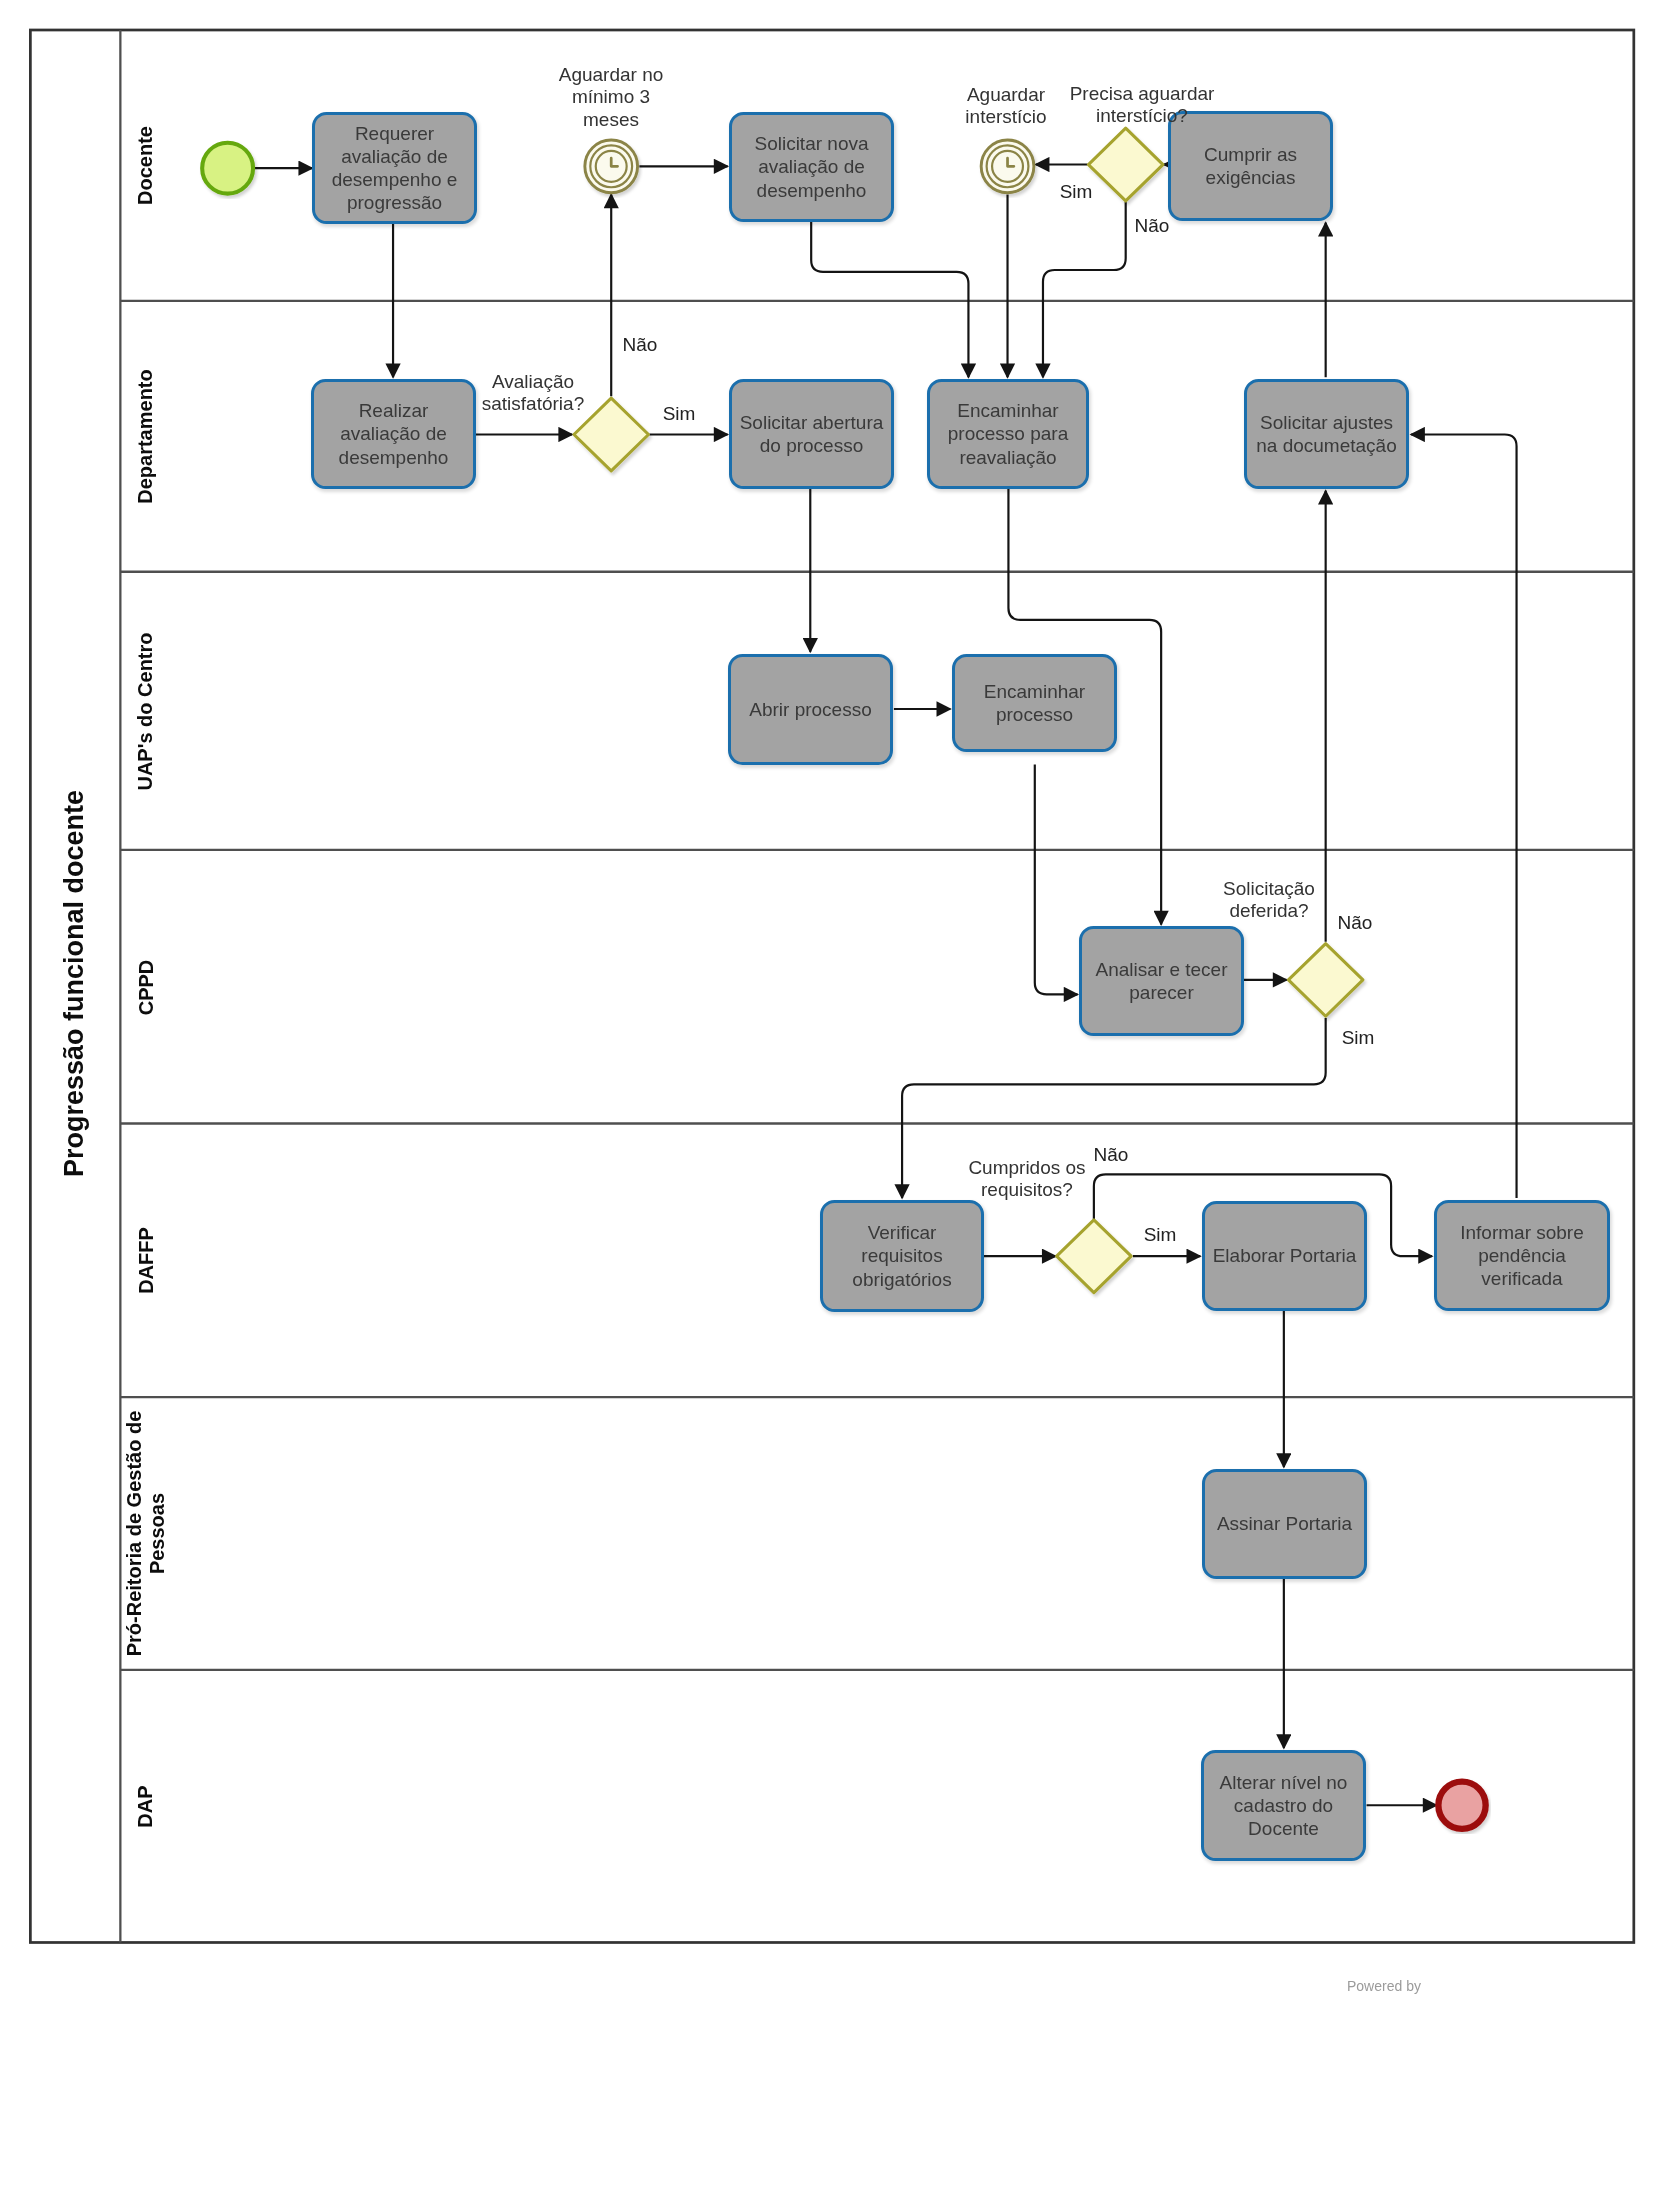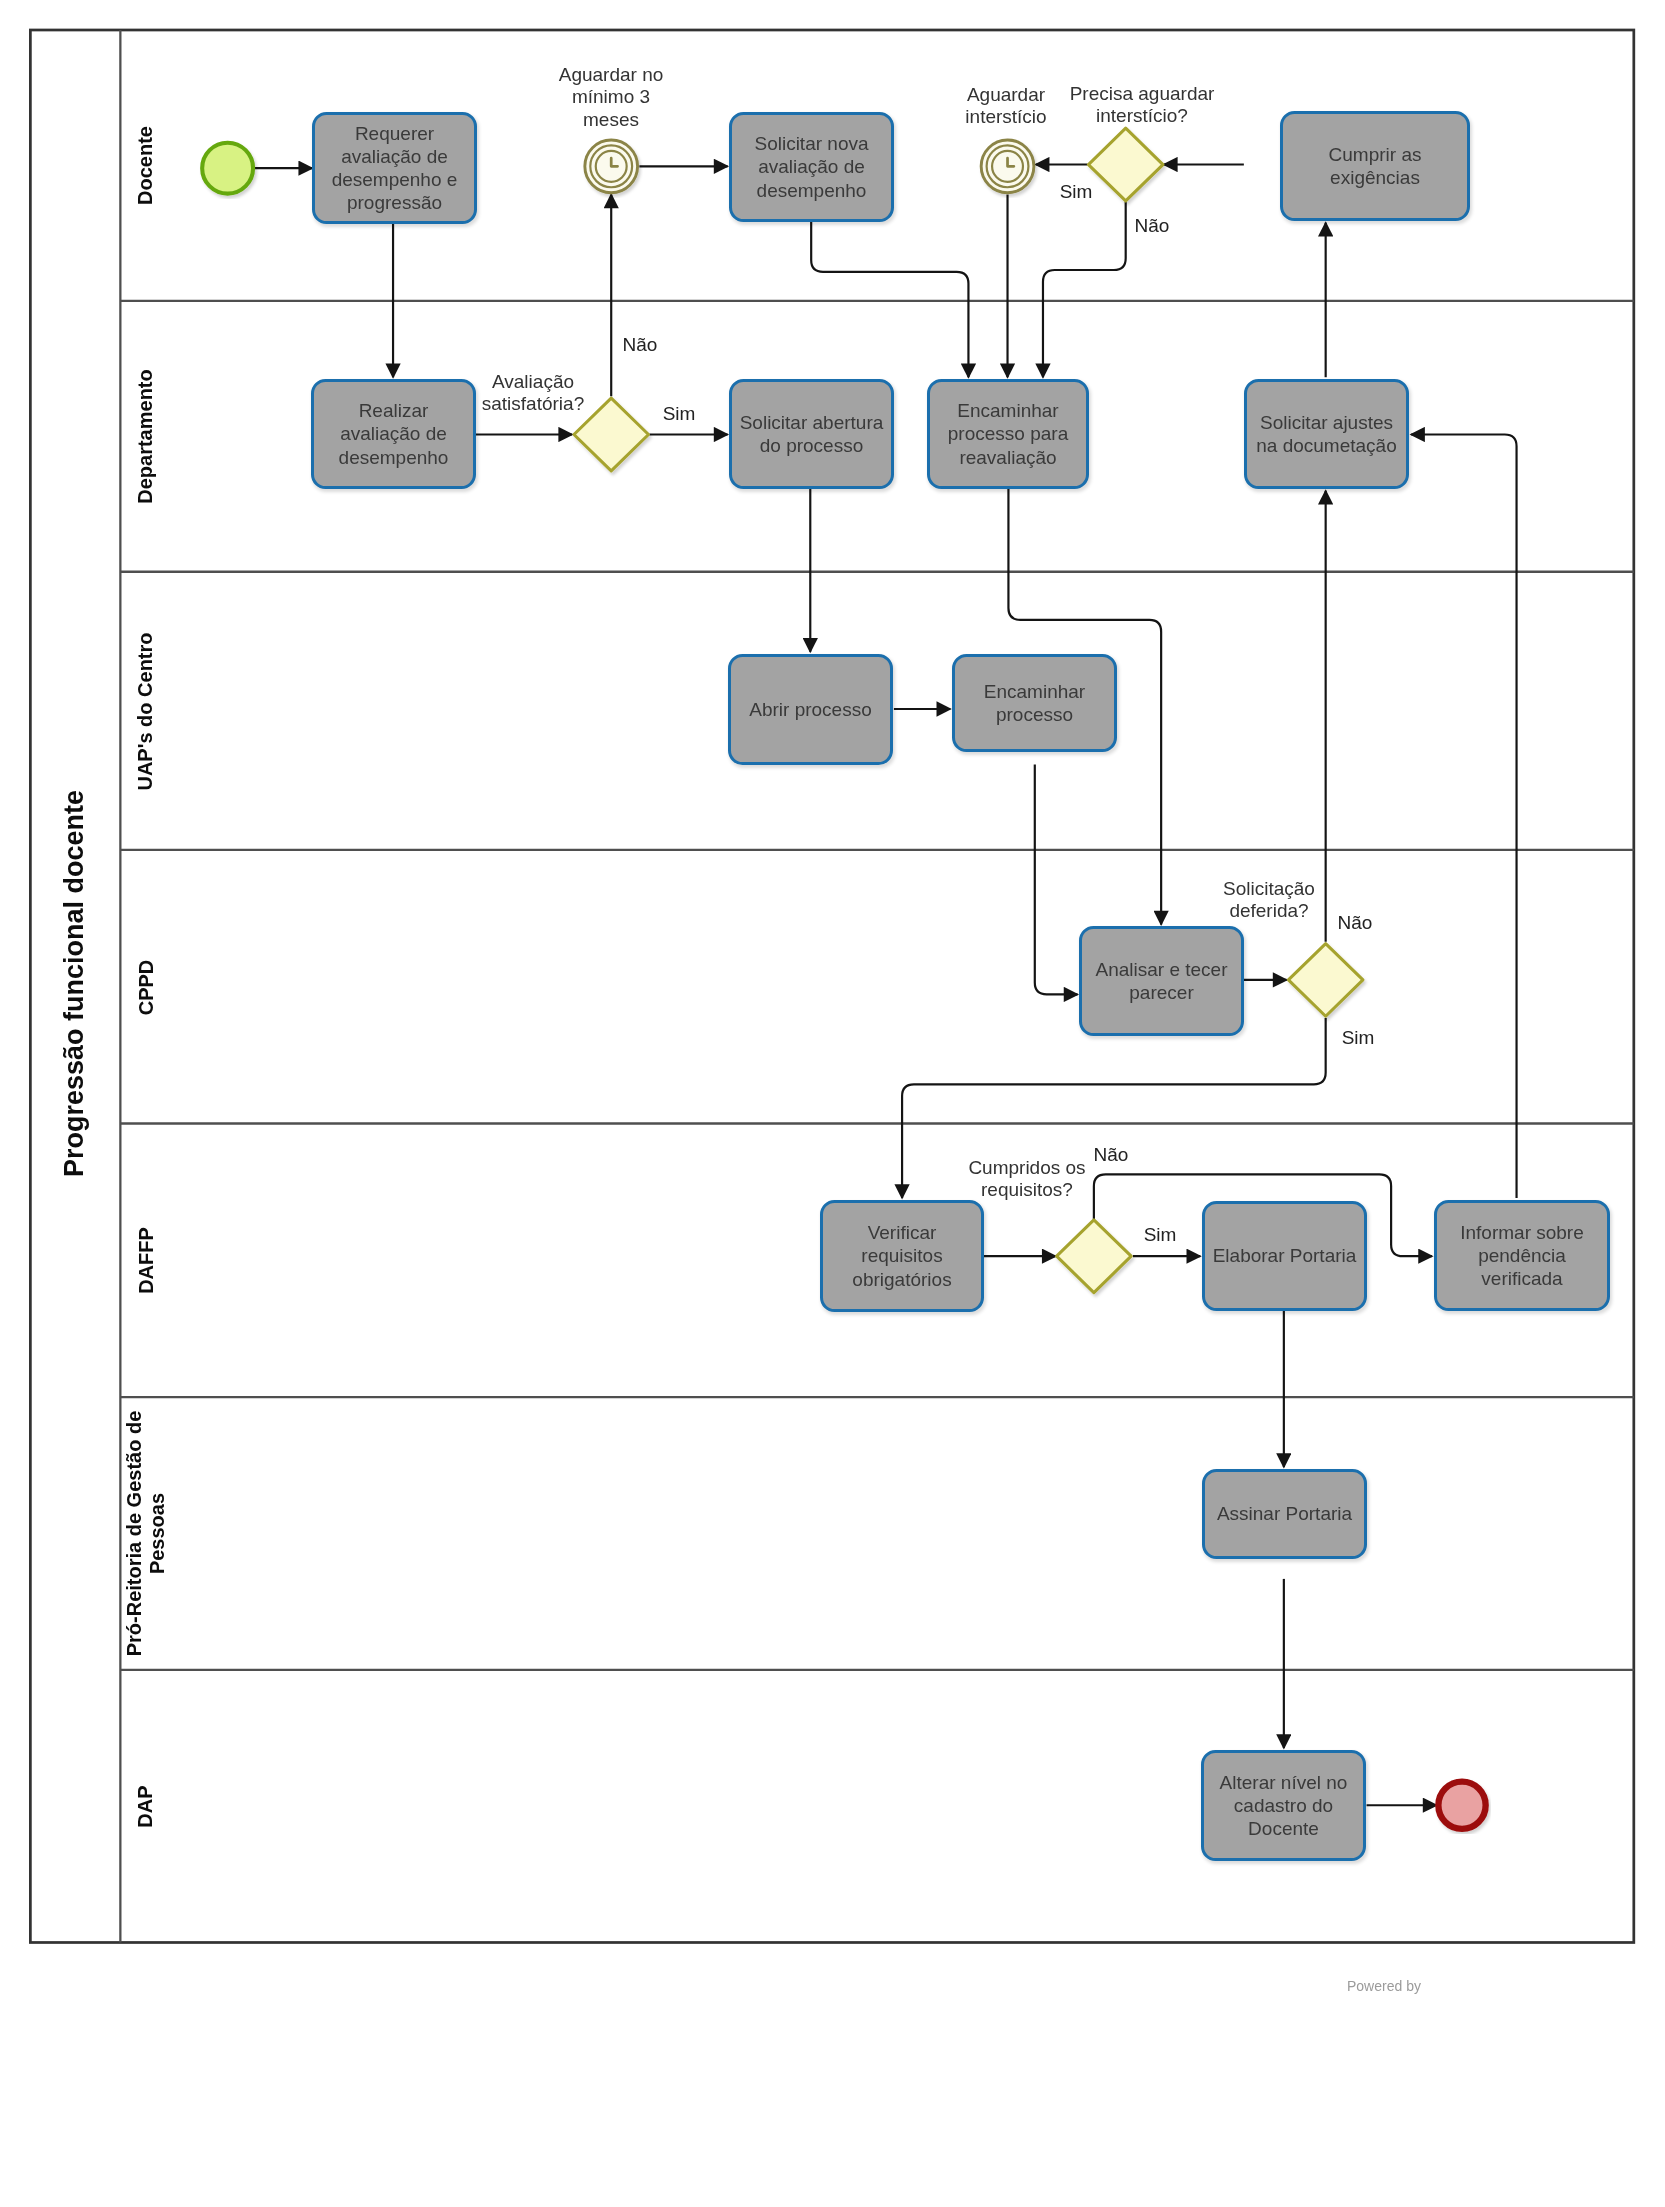--- a/index.html
+++ b/index.html
@@ -94,21 +94,21 @@
       <div class="lane-label" style="width: 274px; height: 55px; left: 8.6px; top: 1233px;">DAFFP</div>
       <div class="lane-label" style="width: 273px; height: 55px; left: 9px; top: 1506px;">Pró-Reitoria de Gestão de Pessoas</div>
       <div class="lane-label" style="width: 273px; height: 55px; left: 9px; top: 1779px;">DAP</div>
       <div class="pool-title" style="left: -153px; top: 968px; width: 455px;">Progressão funcional docente</div>
       <div class="task" style="left: 312px; top: 112px; width: 165px; height: 112px;">
         <span>Requerer avaliação de desempenho e progressão</span>
       </div>
       <div class="task" style="left: 729px; top: 112px; width: 165px; height: 110px;">
         <span>Solicitar nova avaliação de desempenho</span>
       </div>
-      <div class="task" style="left: 1280px; top: 111px; width: 190px; height: 110px;">
+      <div class="task" style="left: 1168px; top: 111px; width: 165px; height: 110px;">
         <span>Cumprir as exigências</span>
       </div>
       <div class="task" style="left: 311px; top: 379px; width: 165px; height: 110px;">
         <span>Realizar avaliação de desempenho</span>
       </div>
       <div class="task" style="left: 729px; top: 379px; width: 165px; height: 110px;">
         <span>Solicitar abertura do processo</span>
       </div>
       <div class="task" style="left: 927px; top: 379px; width: 162px; height: 110px;">
         <span>Encaminhar processo para reavaliação</span>
@@ -127,21 +127,21 @@
       </div>
       <div class="task" style="left: 820px; top: 1200px; width: 164px; height: 112px;">
         <span>Verificar requisitos obrigatórios</span>
       </div>
       <div class="task" style="left: 1202px; top: 1201px; width: 165px; height: 110px;">
         <span>Elaborar Portaria</span>
       </div>
       <div class="task" style="left: 1434px; top: 1200px; width: 176px; height: 111px;">
         <span>Informar sobre pendência verificada</span>
       </div>
-      <div class="task" style="left: 1202px; top: 1469px; width: 165px; height: 90px;">
+      <div class="task" style="left: 1202px; top: 1469px; width: 165px; height: 110px;">
         <span>Assinar Portaria</span>
       </div>
       <div class="task" style="left: 1201px; top: 1750px; width: 165px; height: 111px;">
         <span>Alterar nível no cadastro do Docente</span>
       </div>
       <div class="ann" style="left: 611px; top: 98px;">Aguardar no
 mínimo 3
 meses</div>
       <div class="ann" style="left: 1006px; top: 106px;">Aguardar
 interstício</div>

